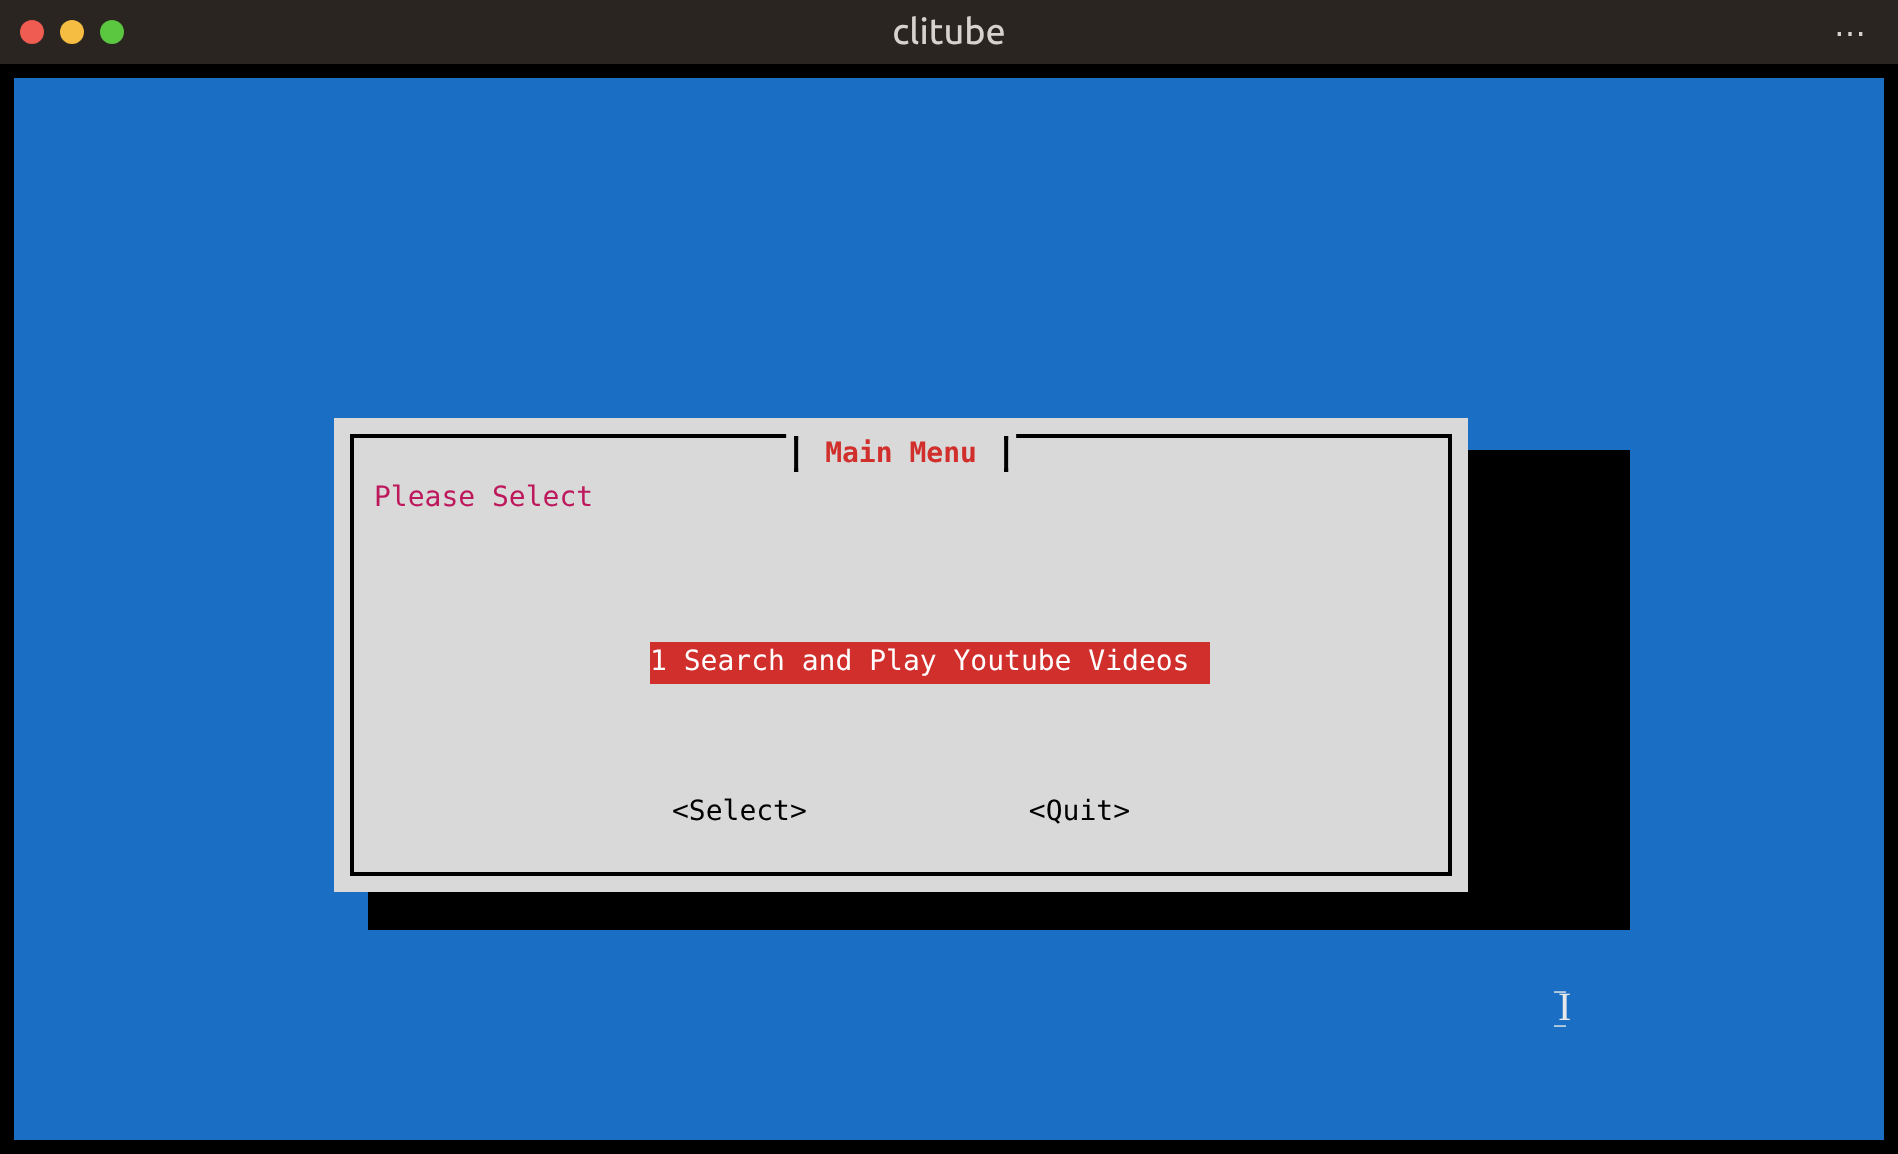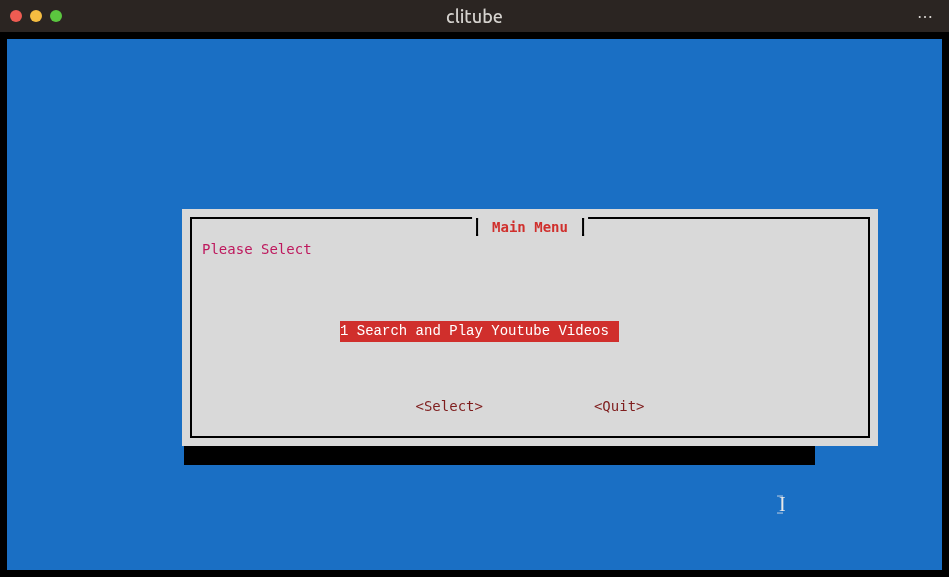--- a/index.html
+++ b/index.html
@@ -72,24 +72,23 @@
       top: 186px;
       left: 177px;
       width: 631px;
       height: 240px;
       background: #000;
     }
     .dialog {
       position: absolute;
       top: 170px;
       left: 160px;
-      width: 696px;
+      width: 567px;
       height: 237px;
       background: #d9d9d9;
-      margin-left: 15px;
     }
     .dialog-border {
       position: absolute;
       top: 8px;
       left: 8px;
       right: 8px;
       bottom: 8px;
       border: 2px solid #000;
     }
     .dialog-title-box {
@@ -131,36 +130,35 @@
     .menu-items {
       position: absolute;
       top: 60px;
       left: 148px;
       white-space: pre;
       line-height: 21px;
     }
     .menu-item-row {
       color: #000;
       display: block;
-      font-family: Liberation Mono, monospace;
     }
     .menu-item-selected {
       background: #d02f2c;
       color: #fff;
       padding-right: 10px;
     }
     .dialog-buttons {
       position: absolute;
       bottom: 22px;
       left: 0;
       right: 0;
       display: flex;
       justify-content: center;
       gap: 111px;
-      color: #7f1d1d;
+      color: #000000;
     }
     .text-cursor {
       position: absolute;
       color: #e8e8e8;
       font-size: 20px;
       font-family: serif;
     }
   </style>
 </head>
 <body>

